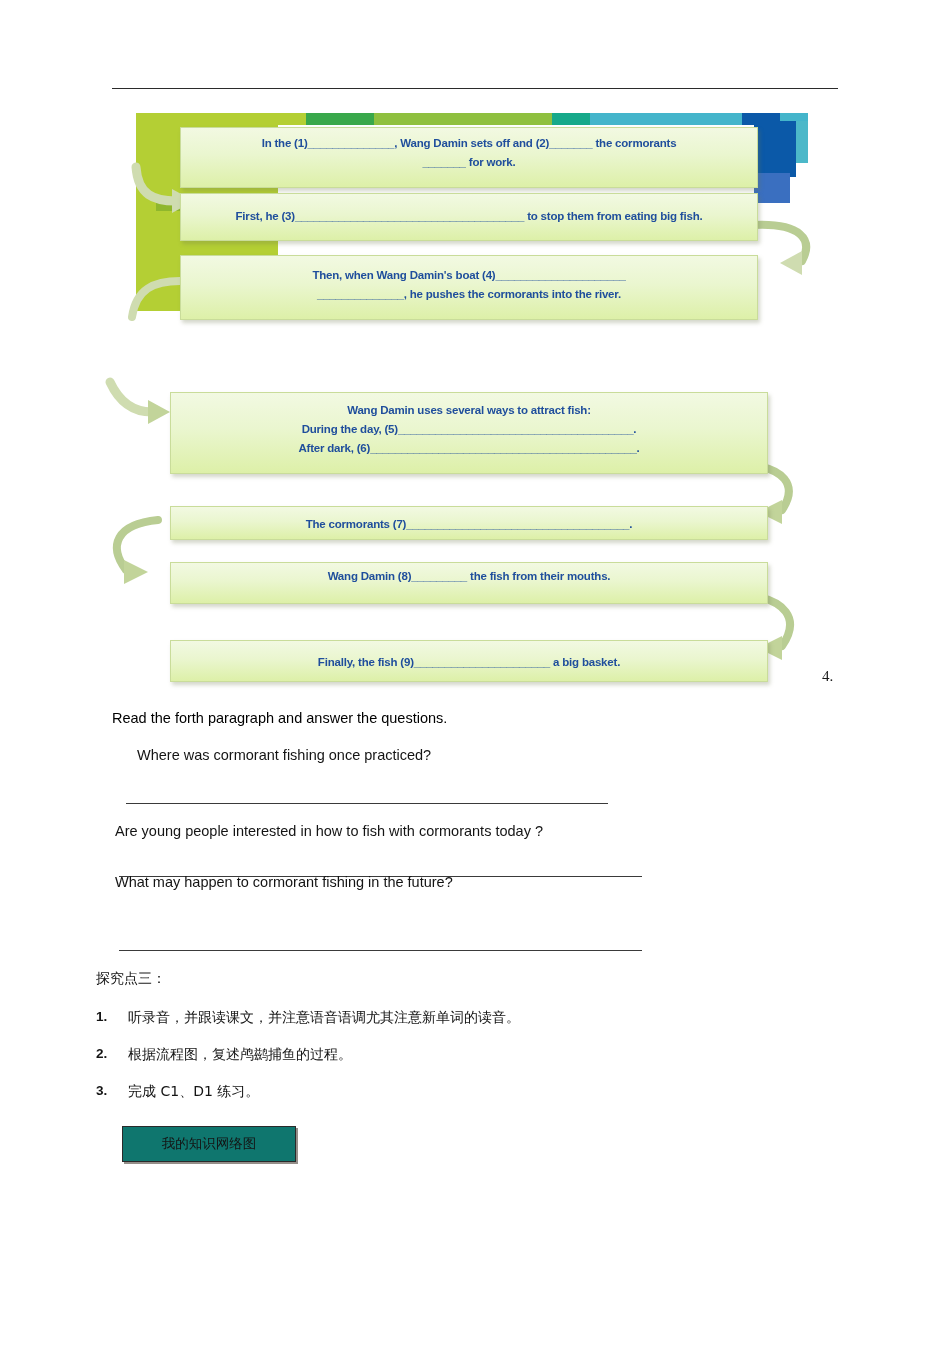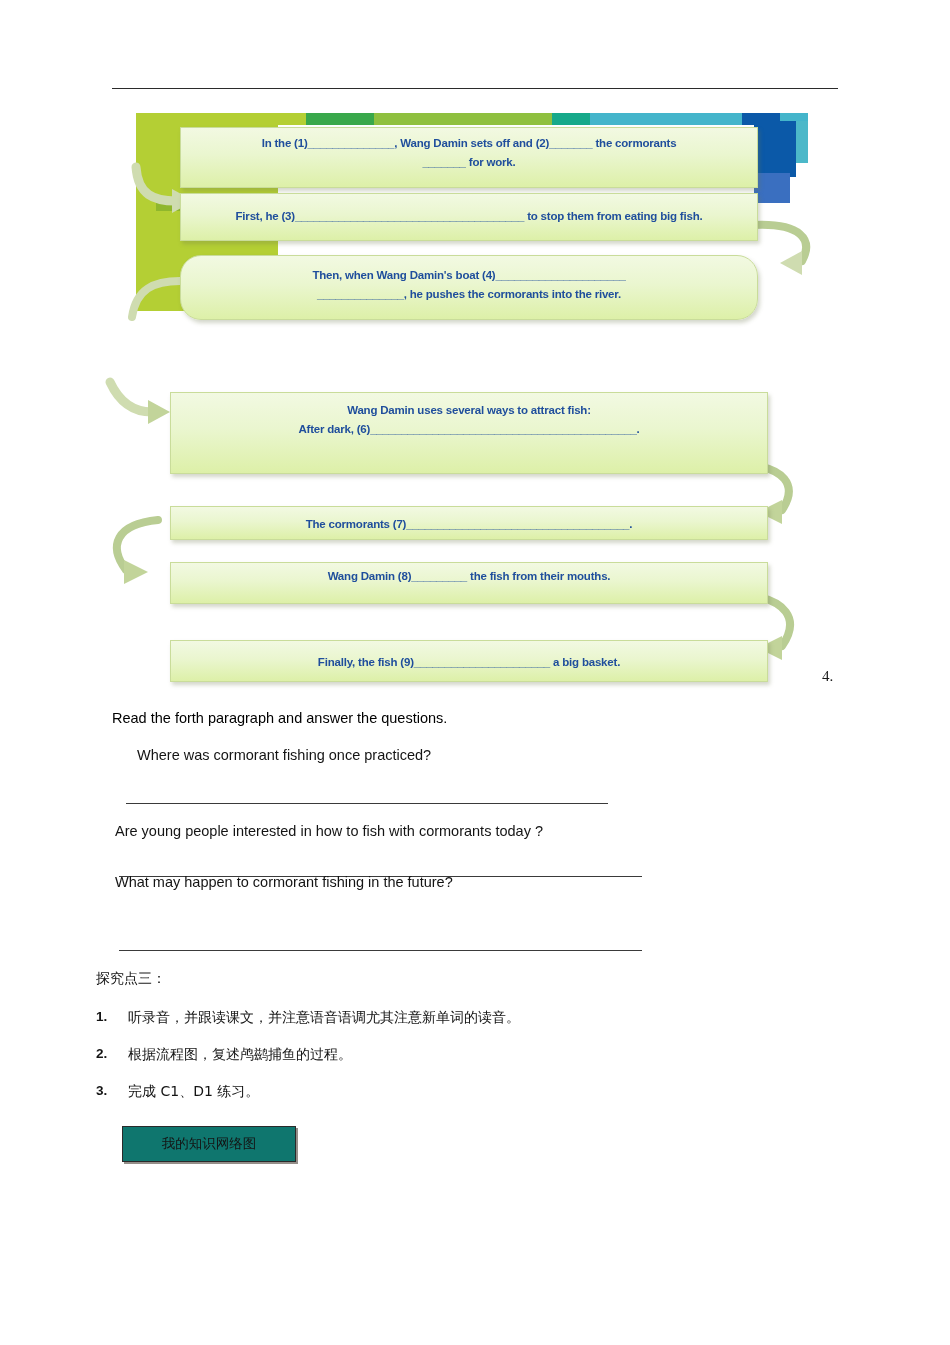--- a/index.html
+++ b/index.html
@@ -109,21 +109,21 @@
     font-weight: bold;
     letter-spacing: -0.2px;
     line-height: 19px;
     text-align: center;
     box-sizing: border-box;
     padding-top: 6px;
   }
 
   .b1 { left: 44px;  top: 14px;  width: 578px; height: 61px; }
   .b2 { left: 44px;  top: 80px;  width: 578px; height: 48px; padding-top: 13px; }
-  .b3 { left: 44px;  top: 142px; width: 578px; height: 65px; padding-top: 10px; border-radius: 21px; }
+  .b3 { left: 44px;  top: 142px; width: 578px; height: 65px; padding-top: 10px; }
 
   
   .flow2 {
     position: absolute;
     left: 112px;
     top: 382px;
     width: 700px;
     height: 300px;
   }
   .c1 { left: 58px;  top: 10px;  width: 598px; height: 82px; padding-top: 8px; }
@@ -274,20 +274,21 @@
     <path d="M20,46 L44,58 L20,70 Z" fill="#c2d49a"></path>
   </svg>
 
   <svg class="arrow-svg" style="left:602px; top:206px;" width="94" height="78" viewBox="0 0 94 78">
     <path d="M26,6 C74,10 86,32 68,58" fill="none" stroke="#b9cd93" stroke-width="8" stroke-linecap="round"></path>
     <path d="M68,48 L44,60 L68,72 Z" fill="#c2d49a"></path>
   </svg>
 
   <div class="fbox c1">
     <div>Wang Damin uses several ways to attract fish:</div>
+    <div>During the day, (5)______________________________________.</div>
     <div>After dark, (6)___________________________________________.</div>
   </div>
 
   <div class="fbox c2">
     <div>The cormorants (7)____________________________________.</div>
   </div>
 
   <div class="fbox c3">
     <div>Wang Damin (8)_________ the fish from their mouths.</div>
   </div>

